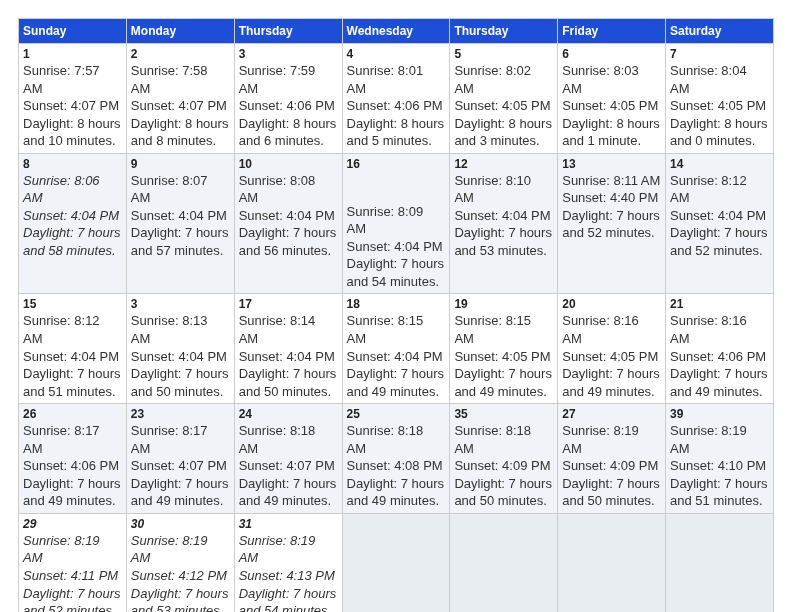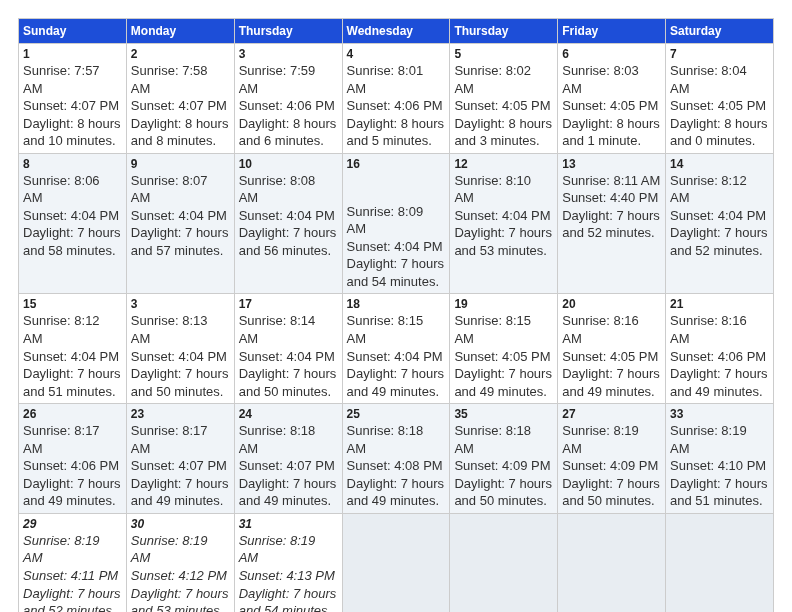--- a/index.html
+++ b/index.html
@@ -171,21 +171,21 @@
             <span class="day-num">7</span>
             <div class="day-info" style="white-space: pre-line;">Sunrise: 8:04 AM
 Sunset: 4:05 PM
 Daylight: 8 hours
 and 0 minutes.</div>
           </td>
         </tr>
         <tr>
           <td>
             <span class="day-num">8</span>
-            <div class="day-info" style="white-space: pre-line;">Sunrise: 8:06 AM
+            <div class="day-info" style="white-space: pre-line; font-style: italic;">Sunrise: 8:06 AM
 Sunset: 4:04 PM
 Daylight: 7 hours
 and 58 minutes.</div>
           </td>
           <td>
             <span class="day-num">9</span>
             <div class="day-info" style="white-space: pre-line;">Sunrise: 8:07 AM
 Sunset: 4:04 PM
 Daylight: 7 hours
 and 57 minutes.</div>
@@ -314,21 +314,21 @@
 and 50 minutes.</div>
           </td>
           <td>
             <span class="day-num">27</span>
             <div class="day-info" style="white-space: pre-line;">Sunrise: 8:19 AM
 Sunset: 4:09 PM
 Daylight: 7 hours
 and 50 minutes.</div>
           </td>
           <td>
-            <span class="day-num">33</span>
+            <span class="day-num">39</span>
             <div class="day-info" style="white-space: pre-line;">Sunrise: 8:19 AM
 Sunset: 4:10 PM
 Daylight: 7 hours
 and 51 minutes.</div>
           </td>
         </tr>
         <tr class="last-row">
           <td>
             <span class="day-num">29</span>
             <div class="day-info" style="white-space: pre-line;">Sunrise: 8:19 AM

